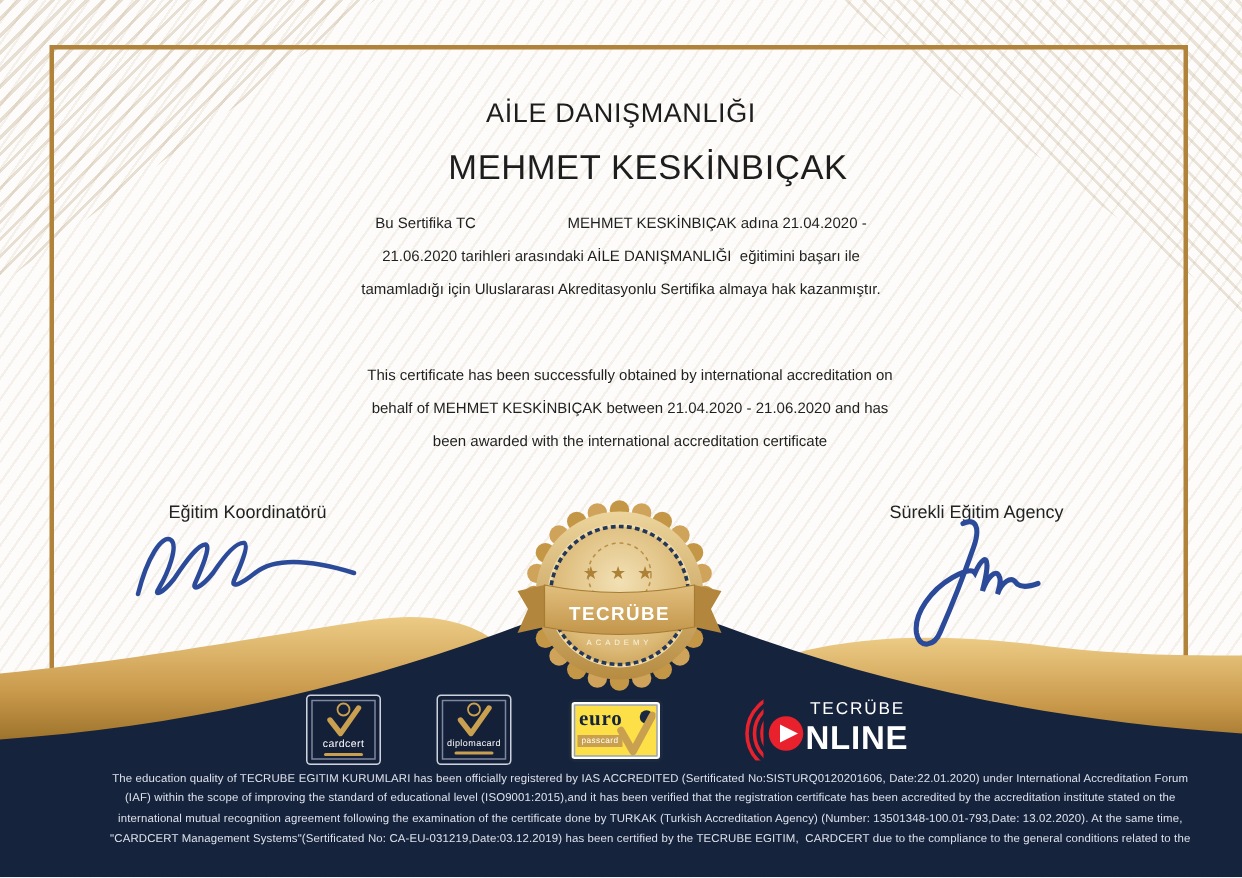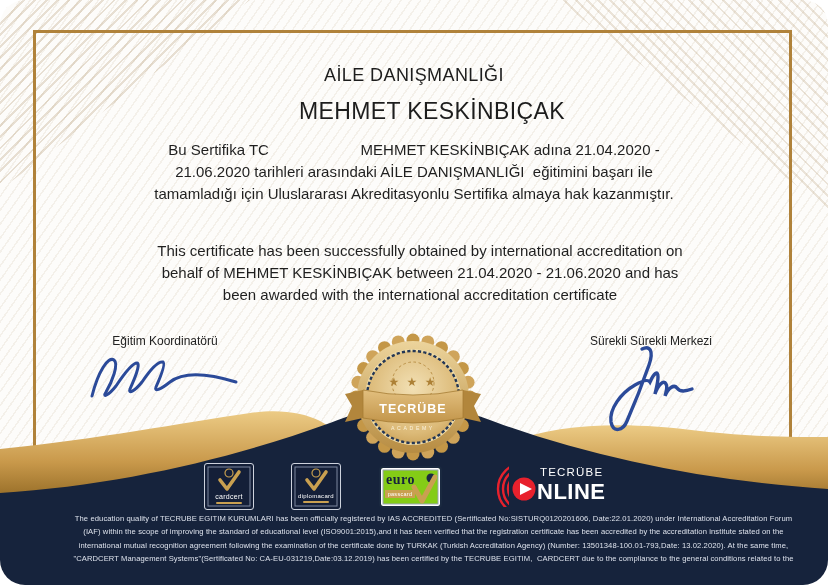--- a/index.html
+++ b/index.html
@@ -1,55 +1,55 @@
 <!DOCTYPE html>
 <html><head>
 <meta charset="utf-8">
 <style>
   html,body{margin:0;padding:0;background:#ffffff;}
   .stage{position:relative;width:828px;height:585px;overflow:hidden;
-         background:#fdfcfa;font-family:"Liberation Sans","DejaVu Sans",sans-serif;border-radius:25px;}
+         background:#fdfcfa;font-family:"Liberation Sans","DejaVu Sans",sans-serif;}
   
   .stripes{position:absolute;inset:0;z-index:0;
     background:repeating-linear-gradient(125deg,rgba(197,178,147,.16) 0 1.5px,transparent 1.5px 8px);}
   .corner-tl{position:absolute;left:0;top:0;width:250px;height:190px;z-index:0;
     background:repeating-linear-gradient(135deg,rgba(176,148,108,.28) 0 2px,transparent 2px 8px);
     clip-path:polygon(0 0,100% 0,0 100%);}
   .corner-tr{position:absolute;right:0;top:0;width:270px;height:210px;z-index:0;
     background:repeating-linear-gradient(45deg,rgba(176,148,108,.24) 0 2px,transparent 2px 8px);
     clip-path:polygon(100% 0,0 0,100% 100%);}
   
   .frame{position:absolute;left:33px;top:30px;right:36px;bottom:36px;
          border:3px solid #b0823a;z-index:1;}
   
   .wave{position:absolute;left:0;bottom:0;width:828px;height:210px;z-index:2;}
   
   .seal{position:absolute;left:342px;top:329px;width:142px;height:140px;z-index:3;}
   
   .txt{position:absolute;left:0;right:0;text-align:center;color:#1d1d1d;z-index:4;}
   .cert-title{top:65px;font-size:18px;font-weight:500;letter-spacing:.4px;}
   .cert-name{top:98px;font-size:23px;font-weight:500;letter-spacing:.4px;padding-left:36px;}
-  .par{white-space:pre-wrap;font-size:15px;line-height:21.8px;color:#1f1f1f;}
+  .par{white-space:pre-wrap;font-size:10px;line-height:21.8px;color:#1f1f1f;}
   .par-tr{top:139px;}
   .par-en{top:240px;margin-left:12px;}
   .sig-label{position:absolute;width:180px;text-align:center;font-size:12px;color:#222;z-index:4;}
   .sig-label-left{left:75px;top:334px;}
   .sig-label-right{left:561px;top:334px;}
   .sig{position:absolute;z-index:4;}
   .sig-left{left:88px;top:350px;width:158px;height:54px;}
   .sig-right{left:596px;top:343px;width:112px;height:94px;}
   
   .badge{position:absolute;width:50px;height:47px;background:#141f38;border:1px solid #cdd2dd;
          border-radius:3px;box-shadow:inset 0 0 0 2.5px #141f38,inset 0 0 0 3.5px #7d889f;
          display:flex;flex-direction:column;align-items:center;padding-top:4px;box-sizing:border-box;z-index:4;}
   .badge-cardcert{left:204px;top:463px;}
   .badge-diplomacard{left:291px;top:463px;}
   .badge-label{color:#fff;font-size:7px;letter-spacing:.3px;margin-top:1px;}
   .badge-bar{width:26px;height:2px;background:#c9a050;margin-top:1.5px;border-radius:1px;}
-  .euro{position:absolute;left:379px;top:466px;width:63px;height:42px;background:#84cc16;
+  .euro{position:absolute;left:379px;top:466px;width:63px;height:42px;background:#fde047;
         border:2px solid #1a2940;border-radius:4px;box-sizing:border-box;z-index:4;
         box-shadow:inset 0 0 0 1.5px #fff,inset 0 0 0 2.5px #9aa3b5;}
   .euro-word{position:absolute;left:5px;top:4px;font-family:"Liberation Serif","DejaVu Serif",serif;
         font-weight:bold;font-size:14px;color:#16233c;letter-spacing:.5px;}
   .euro-band{position:absolute;left:4px;top:22px;width:30px;background:#c9a050;color:#fff;
         font-size:5.5px;text-align:center;padding:1px 0;letter-spacing:.3px;}
   .euro-check{position:absolute;right:3px;top:5px;}
   .online{position:absolute;left:494px;top:459px;width:140px;height:48px;z-index:4;}
   
   .footer{position:absolute;top:512px;left:0;right:0;text-align:center;z-index:5;
@@ -82,21 +82,21 @@
   <div class="txt cert-title">AİLE DANIŞMANLIĞI</div>
   <div class="txt cert-name">MEHMET KESKİNBIÇAK</div>
   <div class="txt par par-tr">Bu Sertifika TC                      MEHMET KESKİNBIÇAK adına 21.04.2020 -
 21.06.2020 tarihleri arasındaki AİLE DANIŞMANLIĞI  eğitimini başarı ile
 tamamladığı için Uluslararası Akreditasyonlu Sertifika almaya hak kazanmıştır.</div>
   <div class="txt par par-en">This certificate has been successfully obtained by international accreditation on
 behalf of MEHMET KESKİNBIÇAK between 21.04.2020 - 21.06.2020 and has
 been awarded with the international accreditation certificate</div>
 
   <div class="sig-label sig-label-left">Eğitim Koordinatörü</div>
-  <div class="sig-label sig-label-right">Sürekli Sürekli Merkezi</div>
+  <div class="sig-label sig-label-right">Sürekli Eğitim Agency</div>
 
   <svg class="sig sig-left" viewBox="0 0 158 54">
     <path fill="none" stroke="#2b4a99" stroke-width="3" stroke-linecap="round" d="M4,46 C10,22 20,6 26,10 C31,14 24,32 18,42 C14,48 20,46 28,36 C36,24 44,13 49,13 C53,14 46,30 42,39 C40,44 46,42 54,32 C62,20 70,11 75,12 C78,14 72,28 68,37 C66,42 72,40 82,32 C96,21 122,24 148,32"></path>
   </svg>
   <svg class="sig sig-right" viewBox="0 0 112 94">
     <path fill="none" stroke="#2b4a99" stroke-width="3.4" stroke-linecap="round" d="M46,6 C54,2 58,8 53,22 C46,42 38,62 31,78 C27,88 17,90 15,79 C13,66 25,50 39,42 C46,38 52,36 54,39 C58,30 62,27 62,34 C62,40 60,46 59,51 C62,42 68,36 70,41 C72,44 70,49 69,53 C72,45 78,41 81,45 C83,48 88,49 96,46"></path>
   </svg>
 
   <svg class="seal" viewBox="0 0 140 140">
     <defs>

